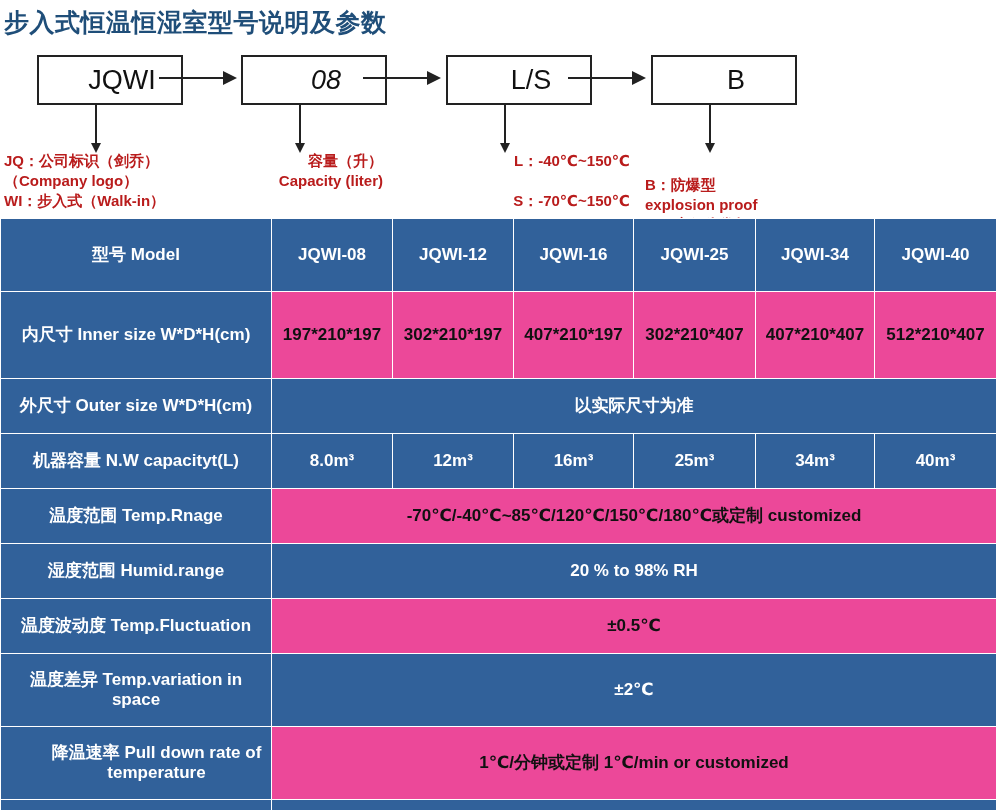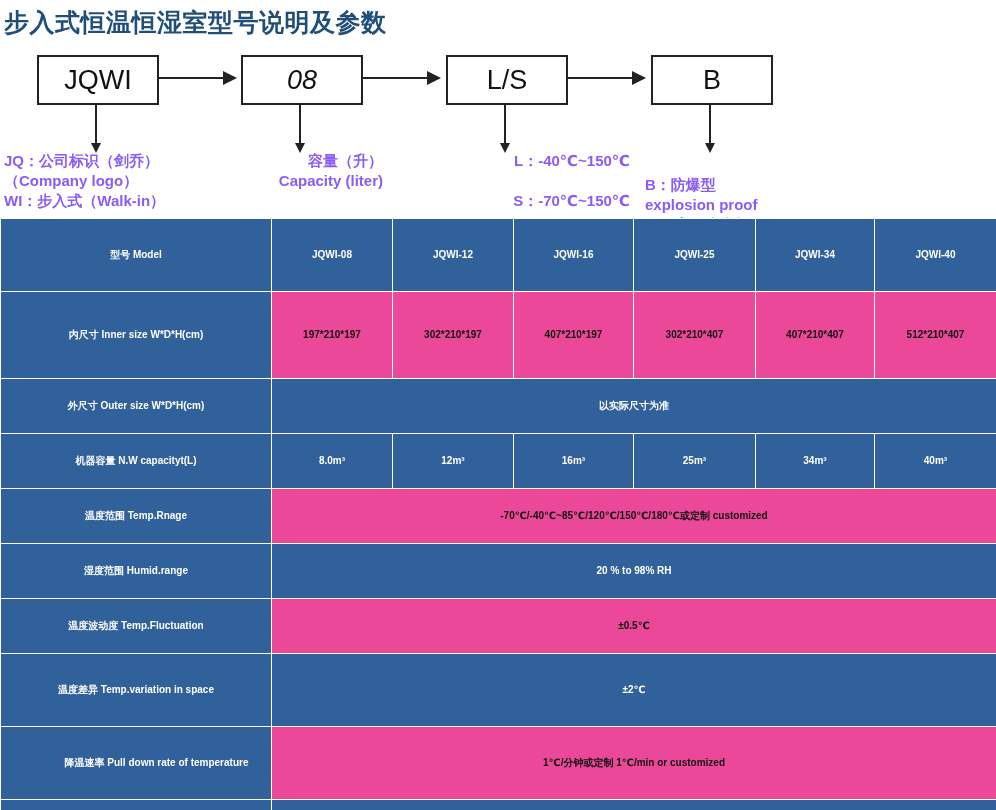--- a/index.html
+++ b/index.html
@@ -15,46 +15,46 @@
     position:absolute;left:4px;top:6px;
     font-size:25px;font-weight:bold;color:#1f4e79;
     letter-spacing:.5px;white-space:nowrap;
   }
 
   
   .diagram{position:absolute;left:0;top:46px;width:996px;height:172px;}
   .fbox{
     position:absolute;border:2px solid #222;background:#fff;
     display:flex;align-items:center;justify-content:center;
-    font-size:27px;color:#111;font-weight:400;
+    font-size:27px;color:#111;font-weight:400;padding-left:24px;
   }
   .arrow-h{position:absolute;height:2px;background:#222;}
   .arrow-head{
     position:absolute;width:0;height:0;
     border-top:7px solid transparent;border-bottom:7px solid transparent;
     border-left:14px solid #222;
   }
   .arrow-v{position:absolute;width:2px;background:#222;}
   .arrow-head-d{
     position:absolute;width:0;height:0;
     border-left:5px solid transparent;border-right:5px solid transparent;
     border-top:10px solid #222;
   }
   .note{
-    position:absolute;font-size:15px;color:#8b5cf6;font-weight:bold;
+    position:absolute;font-size:15px;color:#b91c1c;font-weight:bold;
     line-height:20px;white-space:pre-line;
   }
 
   
   .tbl{position:absolute;left:0;top:218px;width:996px;border-collapse:collapse;
        table-layout:fixed;}
   .tbl td{
     border:1px solid #ffffff;
     padding:4px 3px;
-    font-size:10px;font-weight:bold;
+    font-size:17px;font-weight:bold;
     text-align:center;vertical-align:middle;
     line-height:20px;
     word-break:break-word;
     margin-left:9px;
   }
   .blue{background:#31619a;color:#ffffff;}
   .white{background:#ec4899;color:#111111;}
   .lbl{background:#31619a;color:#ffffff;text-align:center;font-size:15px;}
 </style>
 </head>

